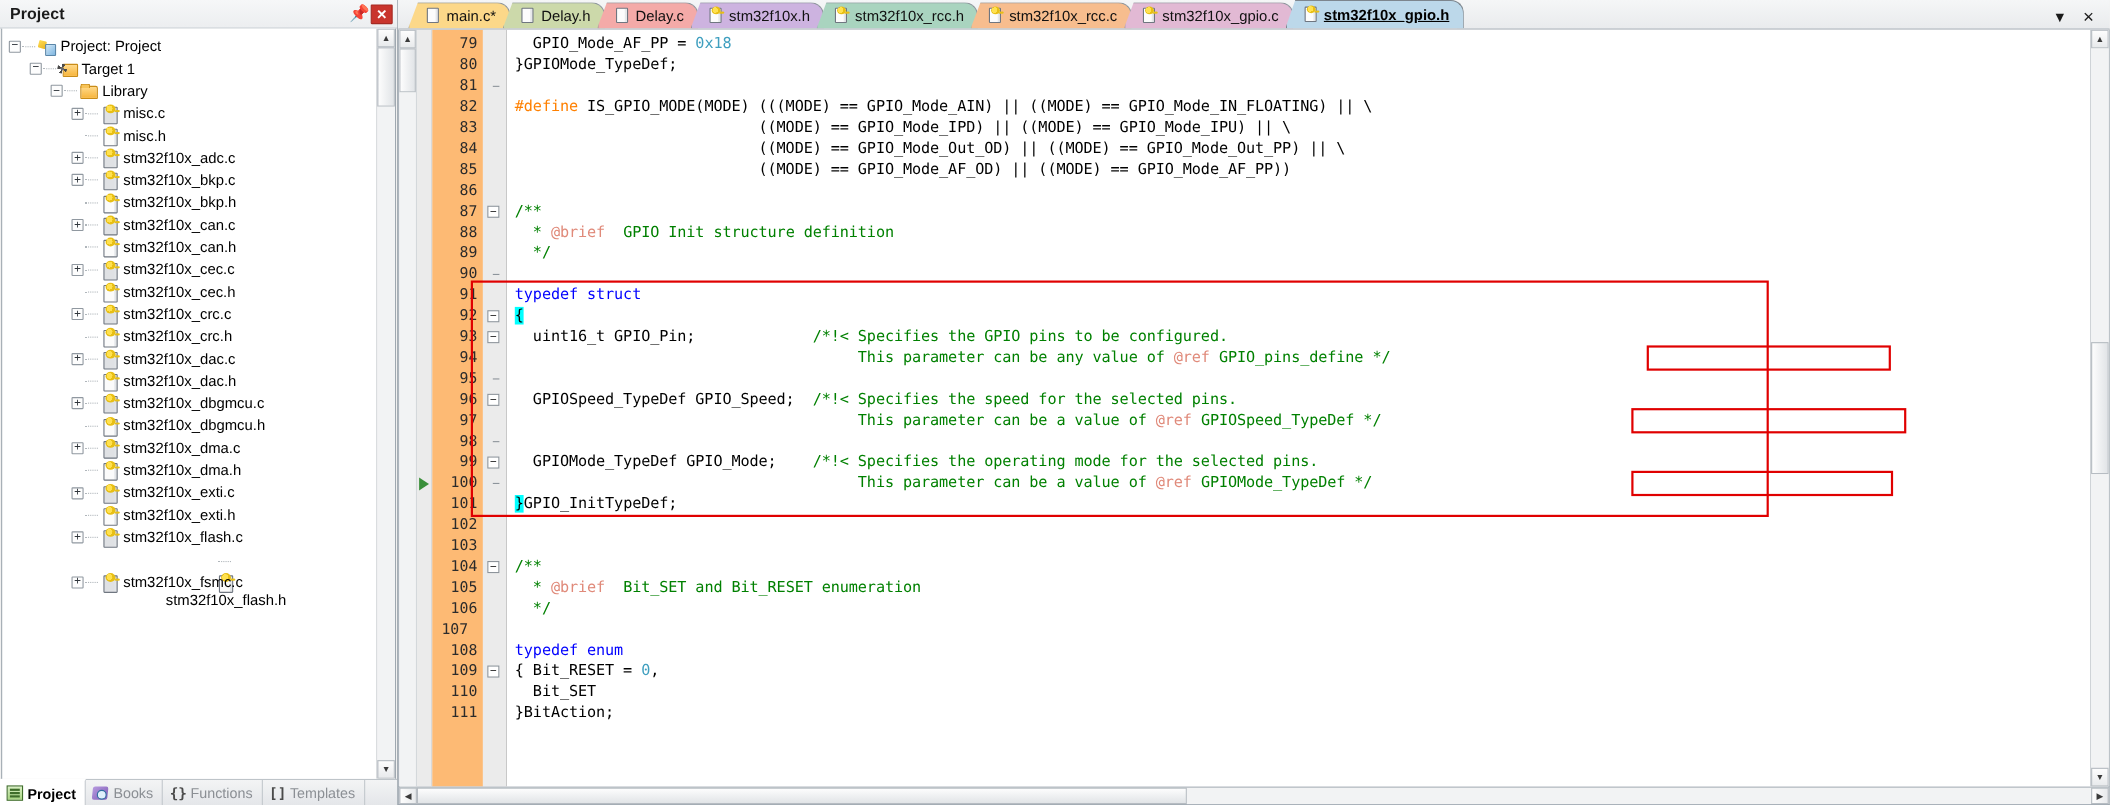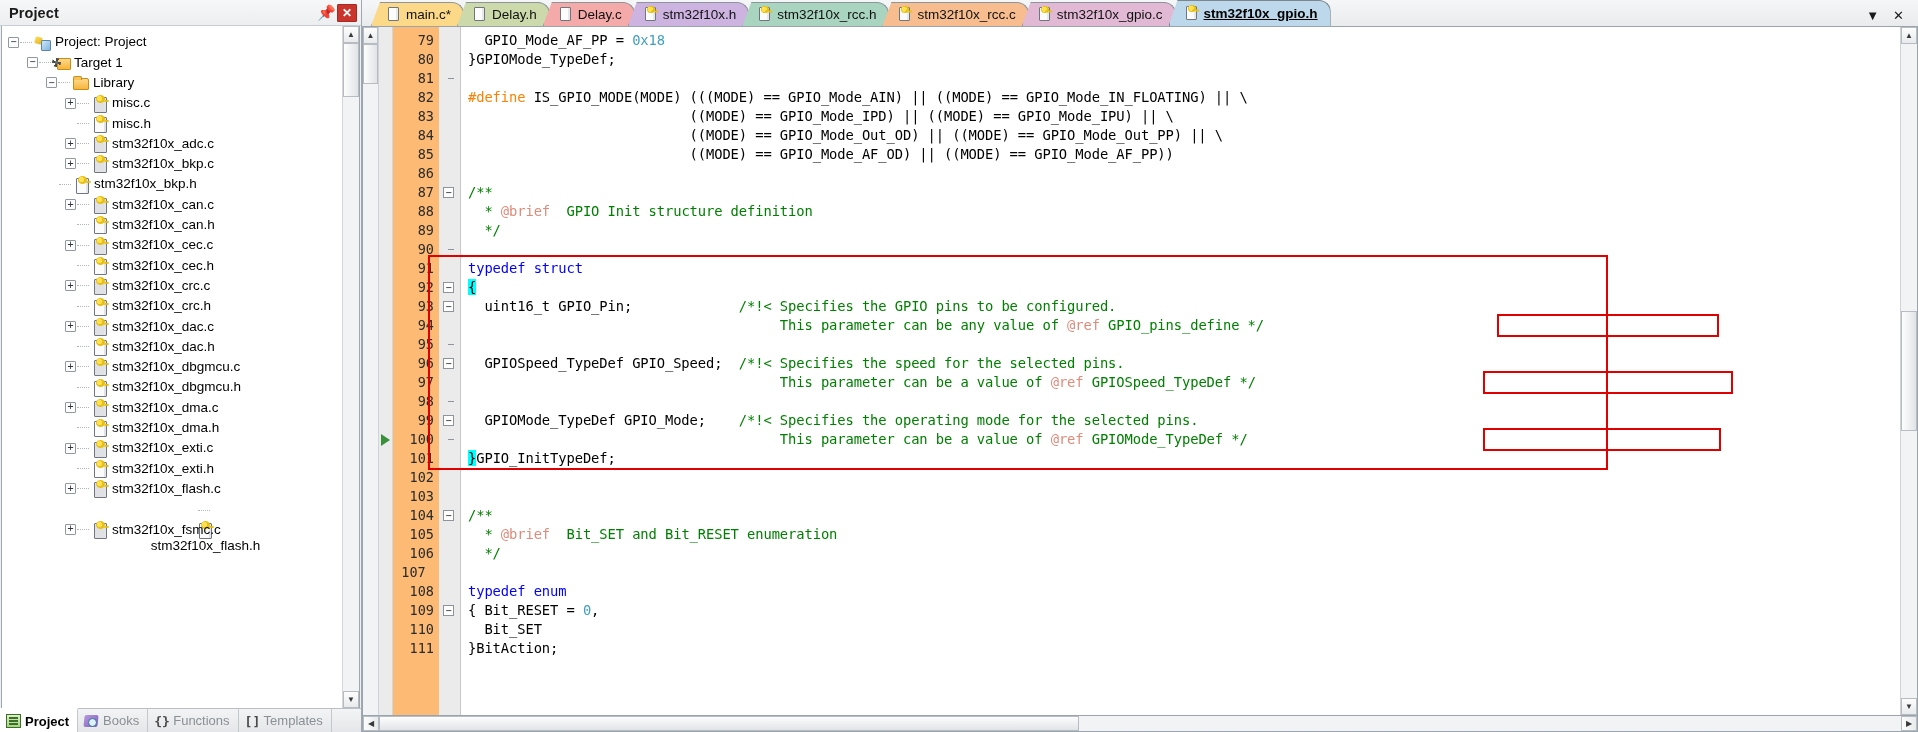--- a/index.html
+++ b/index.html
@@ -367,21 +367,21 @@
             <span class="dots"></span>
             <span class="ico ico-file gray"></span>
             <span class="tlabel">stm32f10x_adc.c</span>
           </div>
           <div class="trow" style="padding-left: 63px;">
             <span class="twist">+</span>
             <span class="dots"></span>
             <span class="ico ico-file gray"></span>
             <span class="tlabel">stm32f10x_bkp.c</span>
           </div>
-          <div class="trow" style="padding-left: 45px;">
+          <div class="trow" style="padding-left: 63px;">
             <span class="twist-sp"></span>
             <span class="dots"></span>
             <span class="ico ico-file"></span>
             <span class="tlabel">stm32f10x_bkp.h</span>
           </div>
           <div class="trow" style="padding-left: 63px;">
             <span class="twist">+</span>
             <span class="dots"></span>
             <span class="ico ico-file gray"></span>
             <span class="tlabel">stm32f10x_can.c</span>

